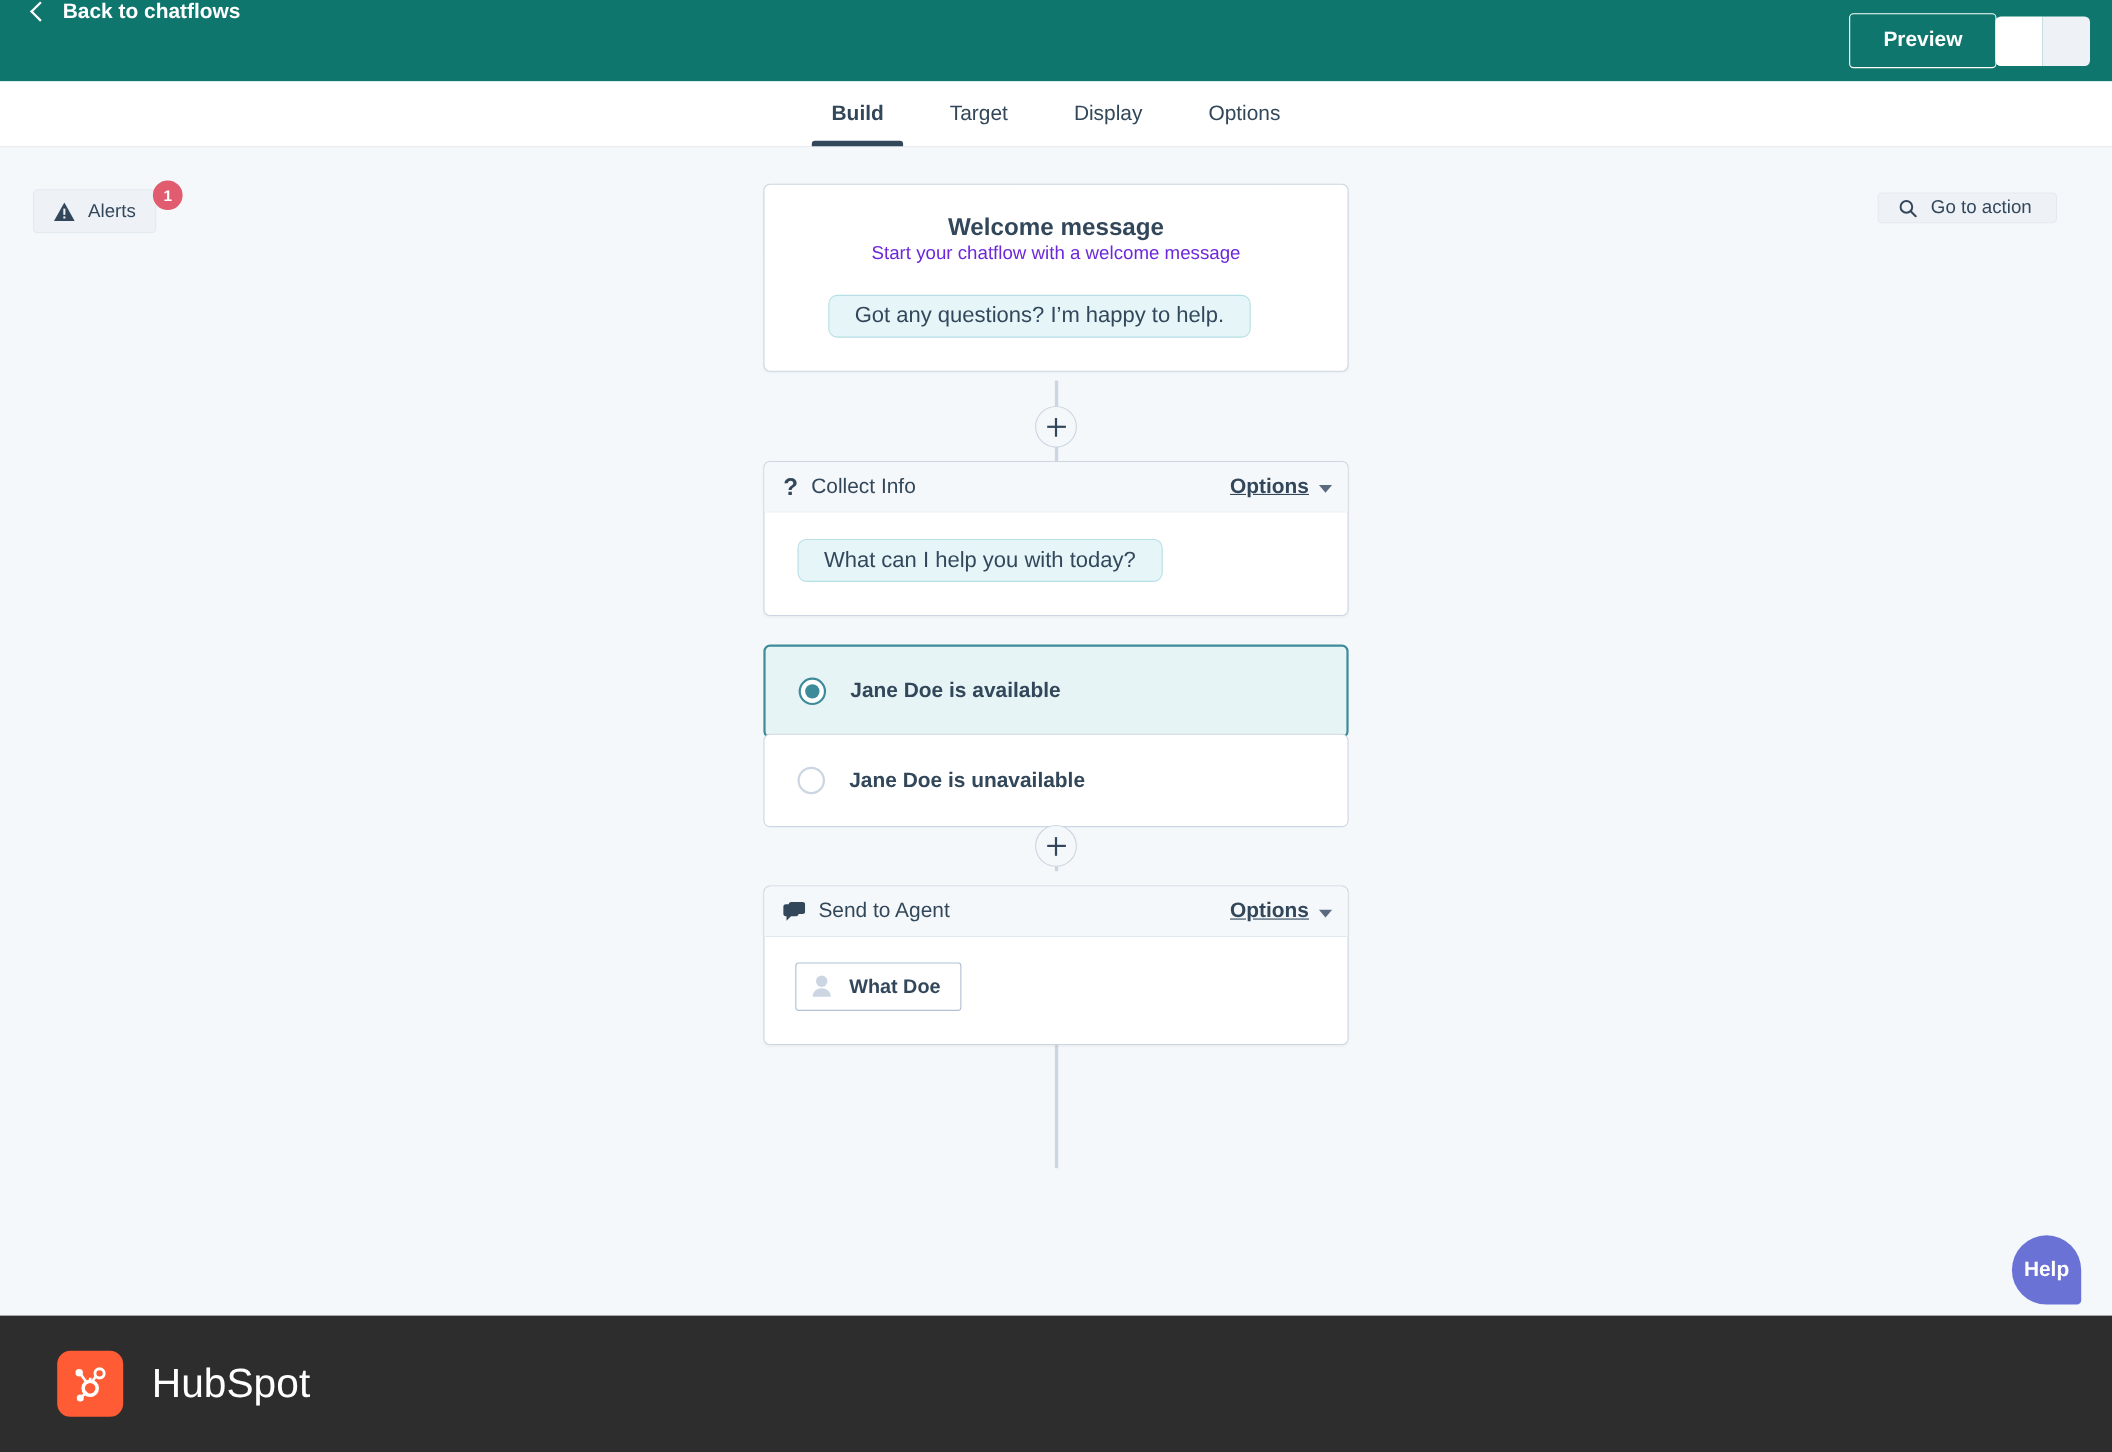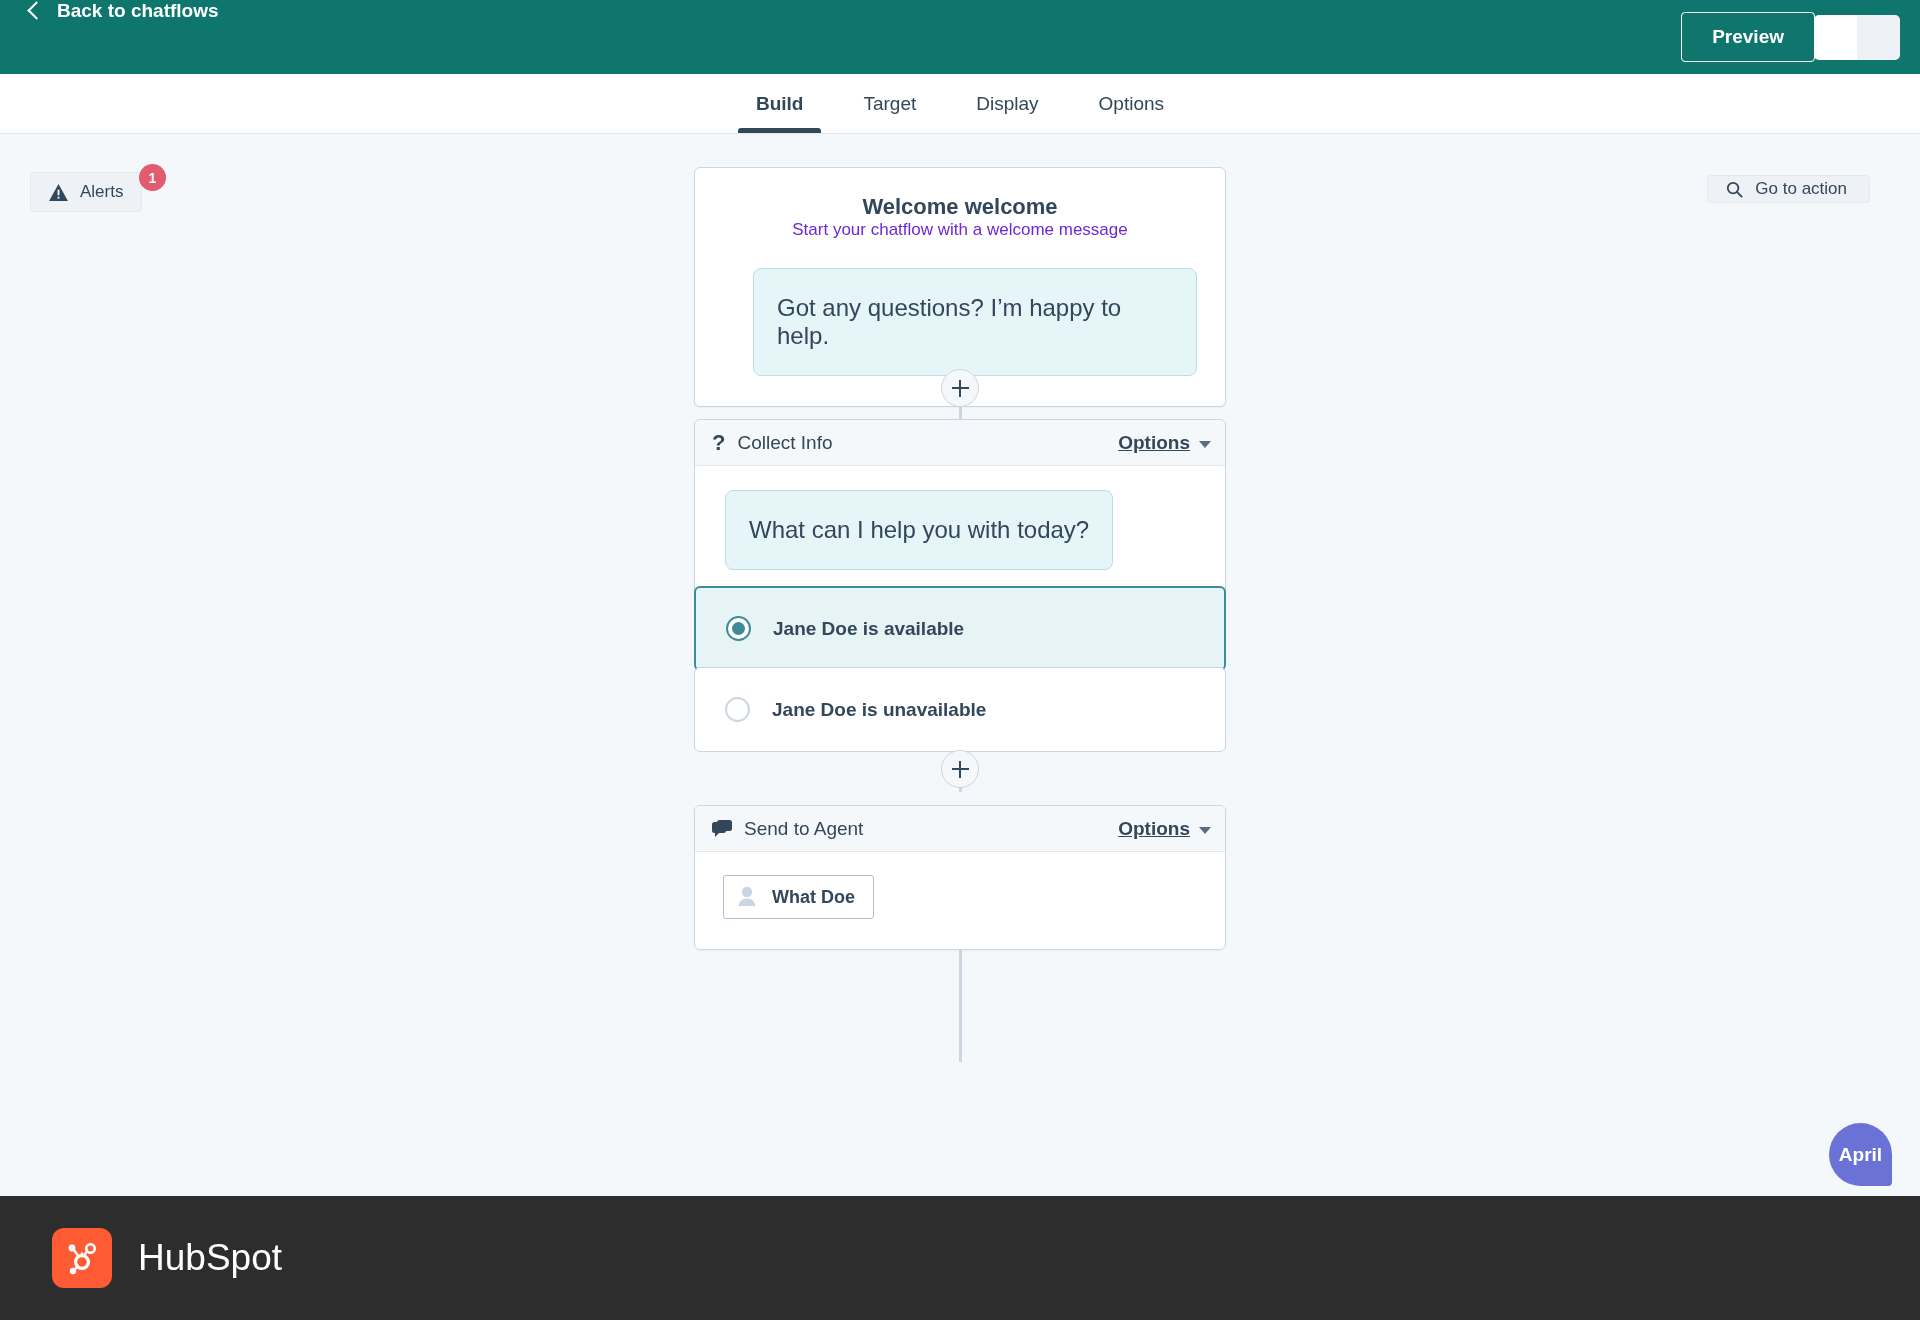--- a/index.html
+++ b/index.html
@@ -169,22 +169,22 @@
     border-top: 7px solid #5b6b7f;
     margin-top: 3px;
   }
   .card-body { padding: 24px 22px 30px 30px; }
 
   .bubble {
     display: inline-block;
     background: #e5f5f8;
     border: 1px solid #b6e0e6;
     border-radius: 8px;
-    padding: 25px 23px;
-    font-size: 24px; color: #33475b;
+    padding: 7px 23px;
+    font-size: 20px; color: #33475b;
   }
 
   .welcome-card { padding: 26px 28px 30px; text-align: center; }
   .welcome-title { font-size: 22px; font-weight: bold; color: #33475b; }
   .welcome-sub { font-size: 17px; color: #6d28d9; }
   .welcome-bubble-row { text-align: left; margin-top: 28px; padding-left: 30px; }
 
   .plus-btn {
     position: absolute;
     width: 38px; height: 38px;
@@ -321,21 +321,21 @@
     <span>Go to action</span>
   </div>
 
   <div class="flow">
 
     <div class="connector" style="top:212px; height:84px;"></div>
     <div class="connector" style="top:570px; height:88px;"></div>
     <div class="connector" style="top:816px; height:112px;"></div>
 
     <div class="card welcome-card" style="position:absolute; top:33px; left:0; width:532px;">
-      <div class="welcome-title">Welcome welcome</div>
+      <div class="welcome-title">Welcome message</div>
       <div class="welcome-sub">Start your chatflow with a welcome message</div>
       <div class="welcome-bubble-row">
         <div class="bubble">Got any questions? I’m happy to help.</div>
       </div>
     </div>
 
     <div class="plus-btn" style="top:235px; left:247px;">
       <span class="plus-h"></span>
       <span class="plus-v"></span>
     </div>
@@ -391,21 +391,21 @@
           <svg class="avatar-glyph" viewBox="0 0 22 24">
             <circle cx="11" cy="7" r="5.2" fill="#cbd6e2"></circle>
             <path d="M11 13.5 c-5.2 0 -8.2 3.4 -8.2 7.6 h16.4 c0 -4.2 -3 -7.6 -8.2 -7.6 z" fill="#cbd6e2"></path>
           </svg>
           <span>What Doe</span>
         </div>
       </div>
     </div>
   </div>
 
-  <div class="help-fab">April</div>
+  <div class="help-fab">Help</div>
 </div>
 
 <div class="footer">
   <div class="footer-left">
     <div class="hs-logo">
       <svg width="40" height="40" viewBox="0 0 40 40">
         <circle cx="10" cy="10" r="3.4" fill="#ffffff"></circle>
         <circle cx="28.5" cy="10.5" r="4.2" fill="none" stroke="#ffffff" stroke-width="2.6"></circle>
         <circle cx="20" cy="24" r="6.4" fill="none" stroke="#ffffff" stroke-width="3.2"></circle>
         <circle cx="11" cy="33" r="3.2" fill="#ffffff"></circle>

